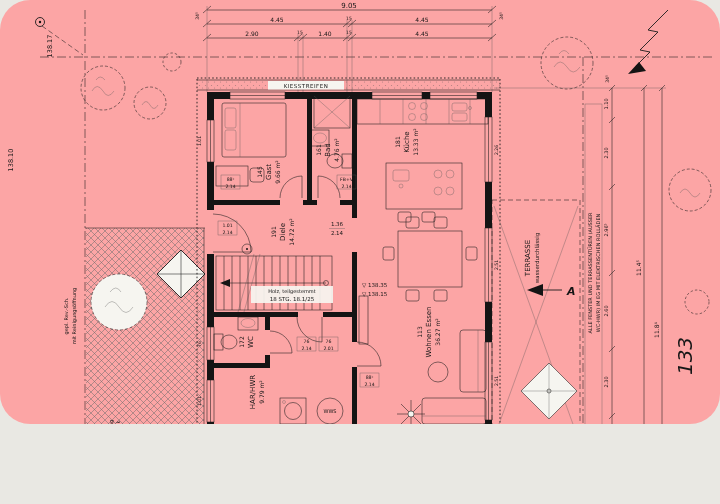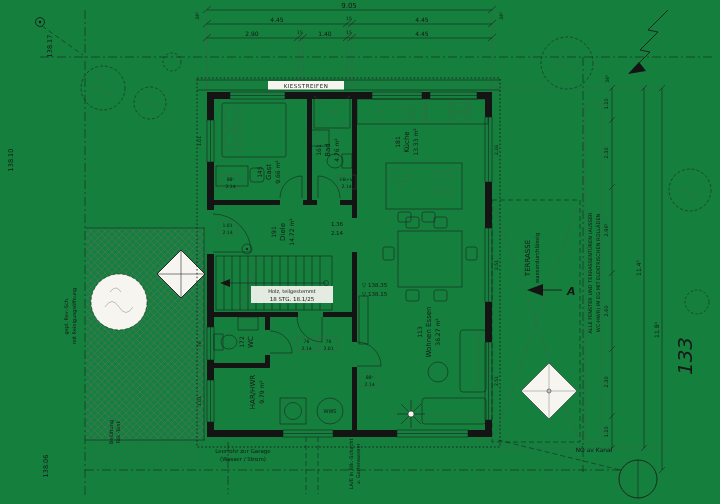--- a/index.html
+++ b/index.html
@@ -1,16 +1,16 @@
 <!DOCTYPE html>
 <html><head>
 <meta charset="utf-8">
 <style>
   html,body{margin:0;padding:0;background:#e9e8e3;}
-  #stage{width:720px;height:504px;position:relative;background:#15803d;overflow:hidden;}
+  #stage{width:720px;height:424px;position:relative;background:#fca5a5;overflow:hidden;border-radius:30px;}
   svg{display:block;}
   text{fill:#161616;font-family:"DejaVu Sans",sans-serif;}
   .ln{fill:none;stroke:#1c1c1c;stroke-width:0.9;}
   .thin{stroke-width:0.55;}
   .hair{stroke-width:0.35;stroke:#555;}
   .wall{fill:#141414;stroke:none;}
   .paperfill{fill:#f6f5f0;}
   .dash{stroke-dasharray:5 3;}
   .dashdot{stroke-dasharray:9 3 2 3;}
   .dot{stroke-dasharray:1.6 2.2;}

